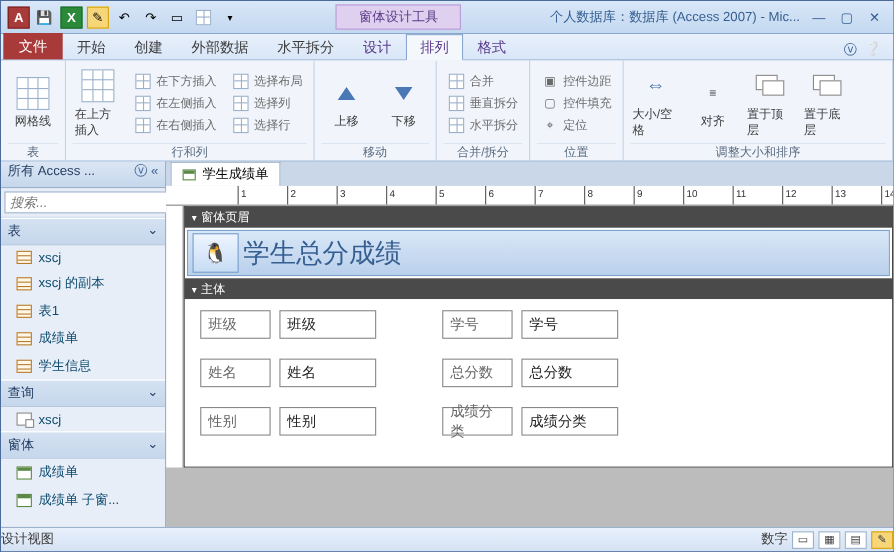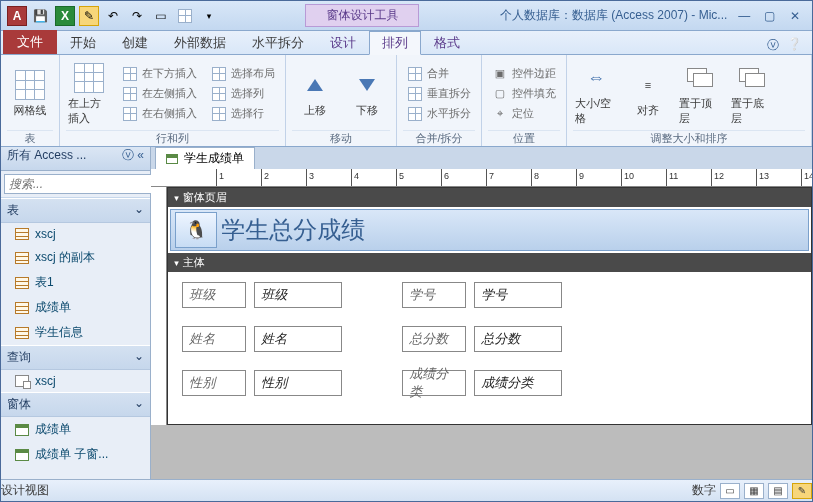--- a/index.html
+++ b/index.html
@@ -78,21 +78,21 @@
   .ruler .tick span{ position:absolute; top:2px; left:2px; color:#333;}
   .canvas-wrap{ flex:1; overflow:auto; background:#bcbcbc;}
   .design { width:720px; background:#fff; border:1px solid #333;}
   .section-bar { background:#4a4a4a; color:#fff; font-size:11px; padding:2px 6px; display:flex; align-items:center; gap:4px;}
   .section-bar::before{content:"▾"; font-size:9px;}
   .form-header-area{ height:42px; background:linear-gradient(#d9e7f8,#b9d0eb); border:1px solid #7aa0cb; margin:2px; display:flex; align-items:center;}
   .logo-img{ width:42px; height:36px; margin:0 4px; background:linear-gradient(#eef5ff,#c7dcf4); border:1px solid #7aa0cb; display:flex;align-items:center;justify-content:center; font-size:18px;}
   .form-title{ font-size:24px; color:#365f91; font-family:"SimSun";}
   .detail-area{ padding:10px 14px; background:#fff;}
   .row{ display:flex; gap:60px; margin-bottom:18px;}
-  .pair{ display:flex; gap:8px; font-style:italic;}
+  .pair{ display:flex; gap:8px; }
   .lbl{ width:64px; height:26px; border:1px solid #888; display:flex; align-items:center; padding:0 6px; font-size:13px; color:#666; background:#fff;}
   .fld{ width:88px; height:26px; border:1px solid #888; display:flex; align-items:center; padding:0 6px; font-size:13px; color:#222; background:#fff;}
   
   .status{ height:22px; background:linear-gradient(#e8f0fb,#d4e2f3); border-top:1px solid #9ab0cb; display:flex; align-items:center; padding:0 0; font-size:12px; color:#3b3b3b;}
   .status .sp{margin-left:auto; display:flex; gap:4px; align-items:center;}
   .view-btn{ width:20px; height:16px; border:1px solid #9ab0cb; background:#fff; display:flex;align-items:center;justify-content:center;font-size:10px;}
   .view-btn.active{ background:#f7d67a; border-color:#d6a40a;}
 </style>
 </head>
 <body>

